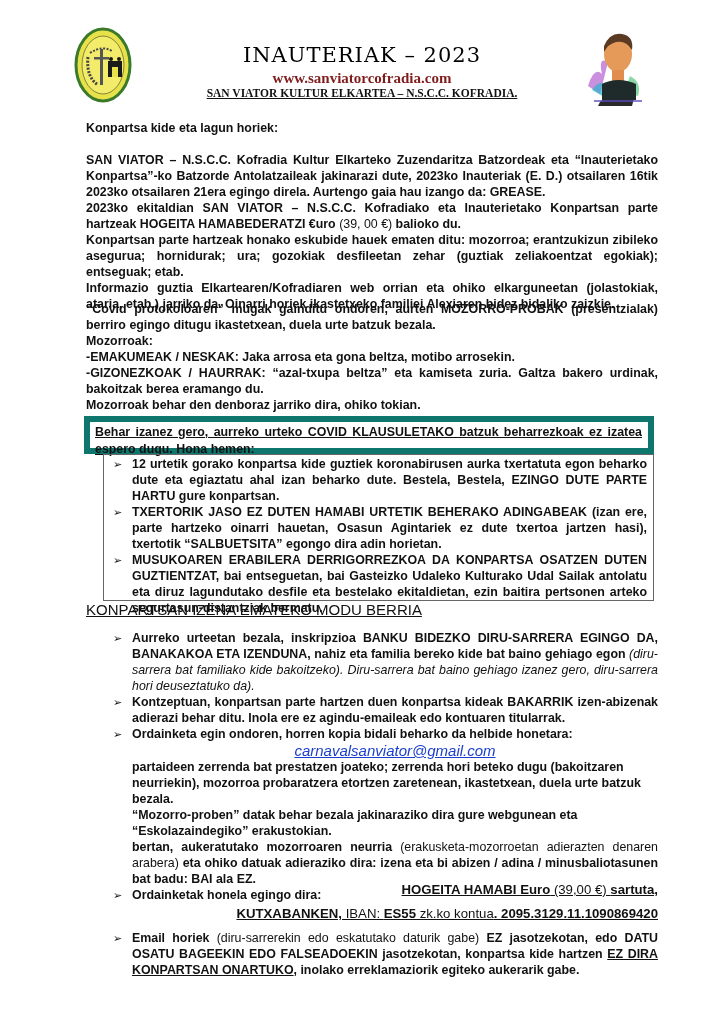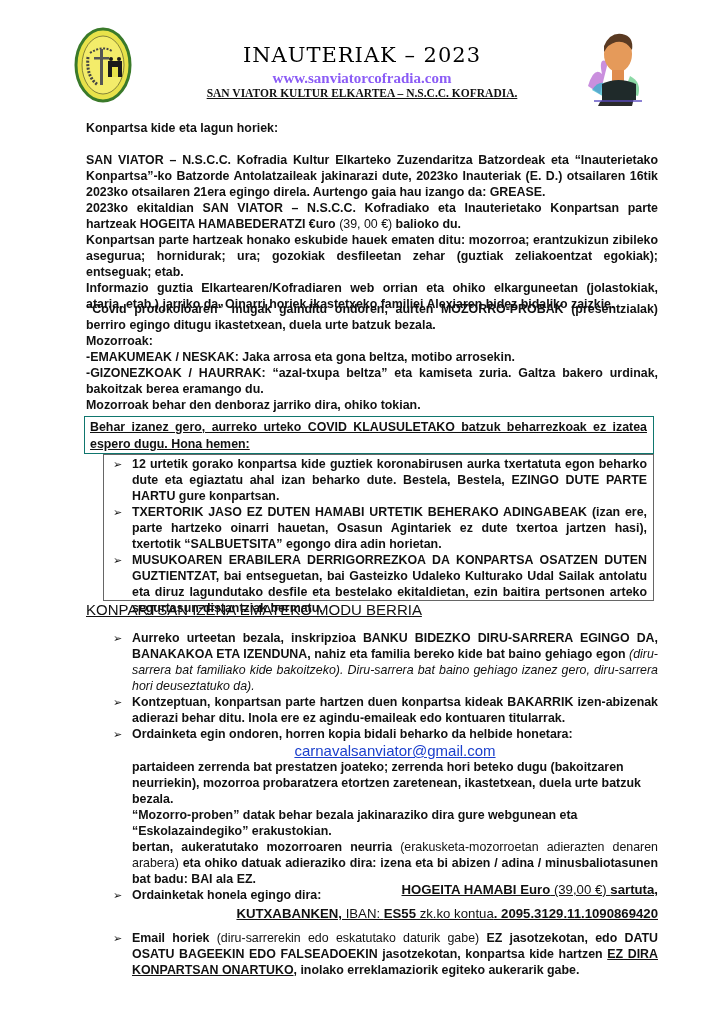--- a/index.html
+++ b/index.html
@@ -6,49 +6,49 @@
   body { width: 724px; height: 1023px; position: relative; overflow: hidden;
          font-family: "Liberation Sans", sans-serif; color: #111; }
   .page { position: absolute; left: 0; top: 0; width: 724px; height: 1023px; }
 
   
   .logo-left { position: absolute; left: 74px; top: 27px; width: 58px; height: 76px; }
   .logo-right { position: absolute; left: 580px; top: 26px; width: 70px; height: 82px; }
   .title { position: absolute; left: 0; width: 724px; top: 43px; text-align: center;
            font-family: "DejaVu Serif", serif; font-size: 21px; letter-spacing: 1px; color: #000000; }
   .weburl { position: absolute; left: 0; width: 724px; top: 70px; text-align: center;
-            font-family: "Liberation Serif", serif; font-weight: bold; font-size: 15px; color: #8b5cf6; }
+            font-family: "Liberation Serif", serif; font-weight: bold; font-size: 15px; color: #7f1d1d; }
   .org { position: absolute; left: 0; width: 724px; top: 87px; text-align: center;
          font-family: "Liberation Serif", serif; font-weight: bold; font-size: 11.5px;
          text-decoration: underline; color: #111; }
 
   
   .txt { position: absolute; left: 86px; width: 572px; font-size: 12.4px; line-height: 16px;
          text-align: justify; }
   .txt p { margin: 0; }
   b { font-weight: bold; }
 
   .box-head { position: absolute; left: 84px; top: 416px; width: 570px; height: 38px;
-              border: 1px solid #0f766e; box-sizing: border-box; }
+              border: 6px solid #0f766e; box-sizing: border-box; }
   .box-head-text { position: absolute; left: 5px; top: 2px; right: 6px; font-size: 12.4px;
                    line-height: 17px; font-weight: bold; text-decoration: underline; text-align: justify; }
   .box-list { position: absolute; left: 103px; top: 454px; width: 551px; height: 147px;
               border: 1px solid #666; box-sizing: border-box; }
   ul.arrows { list-style: none; margin: 0; padding: 0; }
   ul.arrows li { position: relative; padding-left: 28px; font-size: 12.4px; line-height: 16px; text-align: justify; }
   ul.arrows li .arr { position: absolute; left: 9px; top: 0; font-size: 11px; }
   .box-list ul { position: absolute; left: 0; top: 1px; right: 6px; }
 
   .section-title { position: absolute; left: 86px; top: 601px; font-size: 15px; font-weight: normal;
                    text-decoration: underline; }
   .list2 { position: absolute; left: 104px; top: 630px; width: 554px; }
   .list2 ul.arrows li { padding-left: 28px; }
   .ital { font-style: italic; font-weight: normal; }
   .email { display: block; text-align: center; color: #1a3fcc; text-decoration: underline;
-           font-size: 15px; line-height: 17px; font-weight: normal; }
+           font-size: 15px; line-height: 17px; font-weight: normal; font-style: italic; }
   .center-line { position: absolute; left: 86px; width: 572px; text-align: right; font-size: 13.2px;
                  text-decoration: underline; }
   .list3 { position: absolute; left: 104px; top: 930px; width: 554px; }
   .u { text-decoration: underline; }
 </style>
 </head>
 <body>
 
 <div class="page">
 

